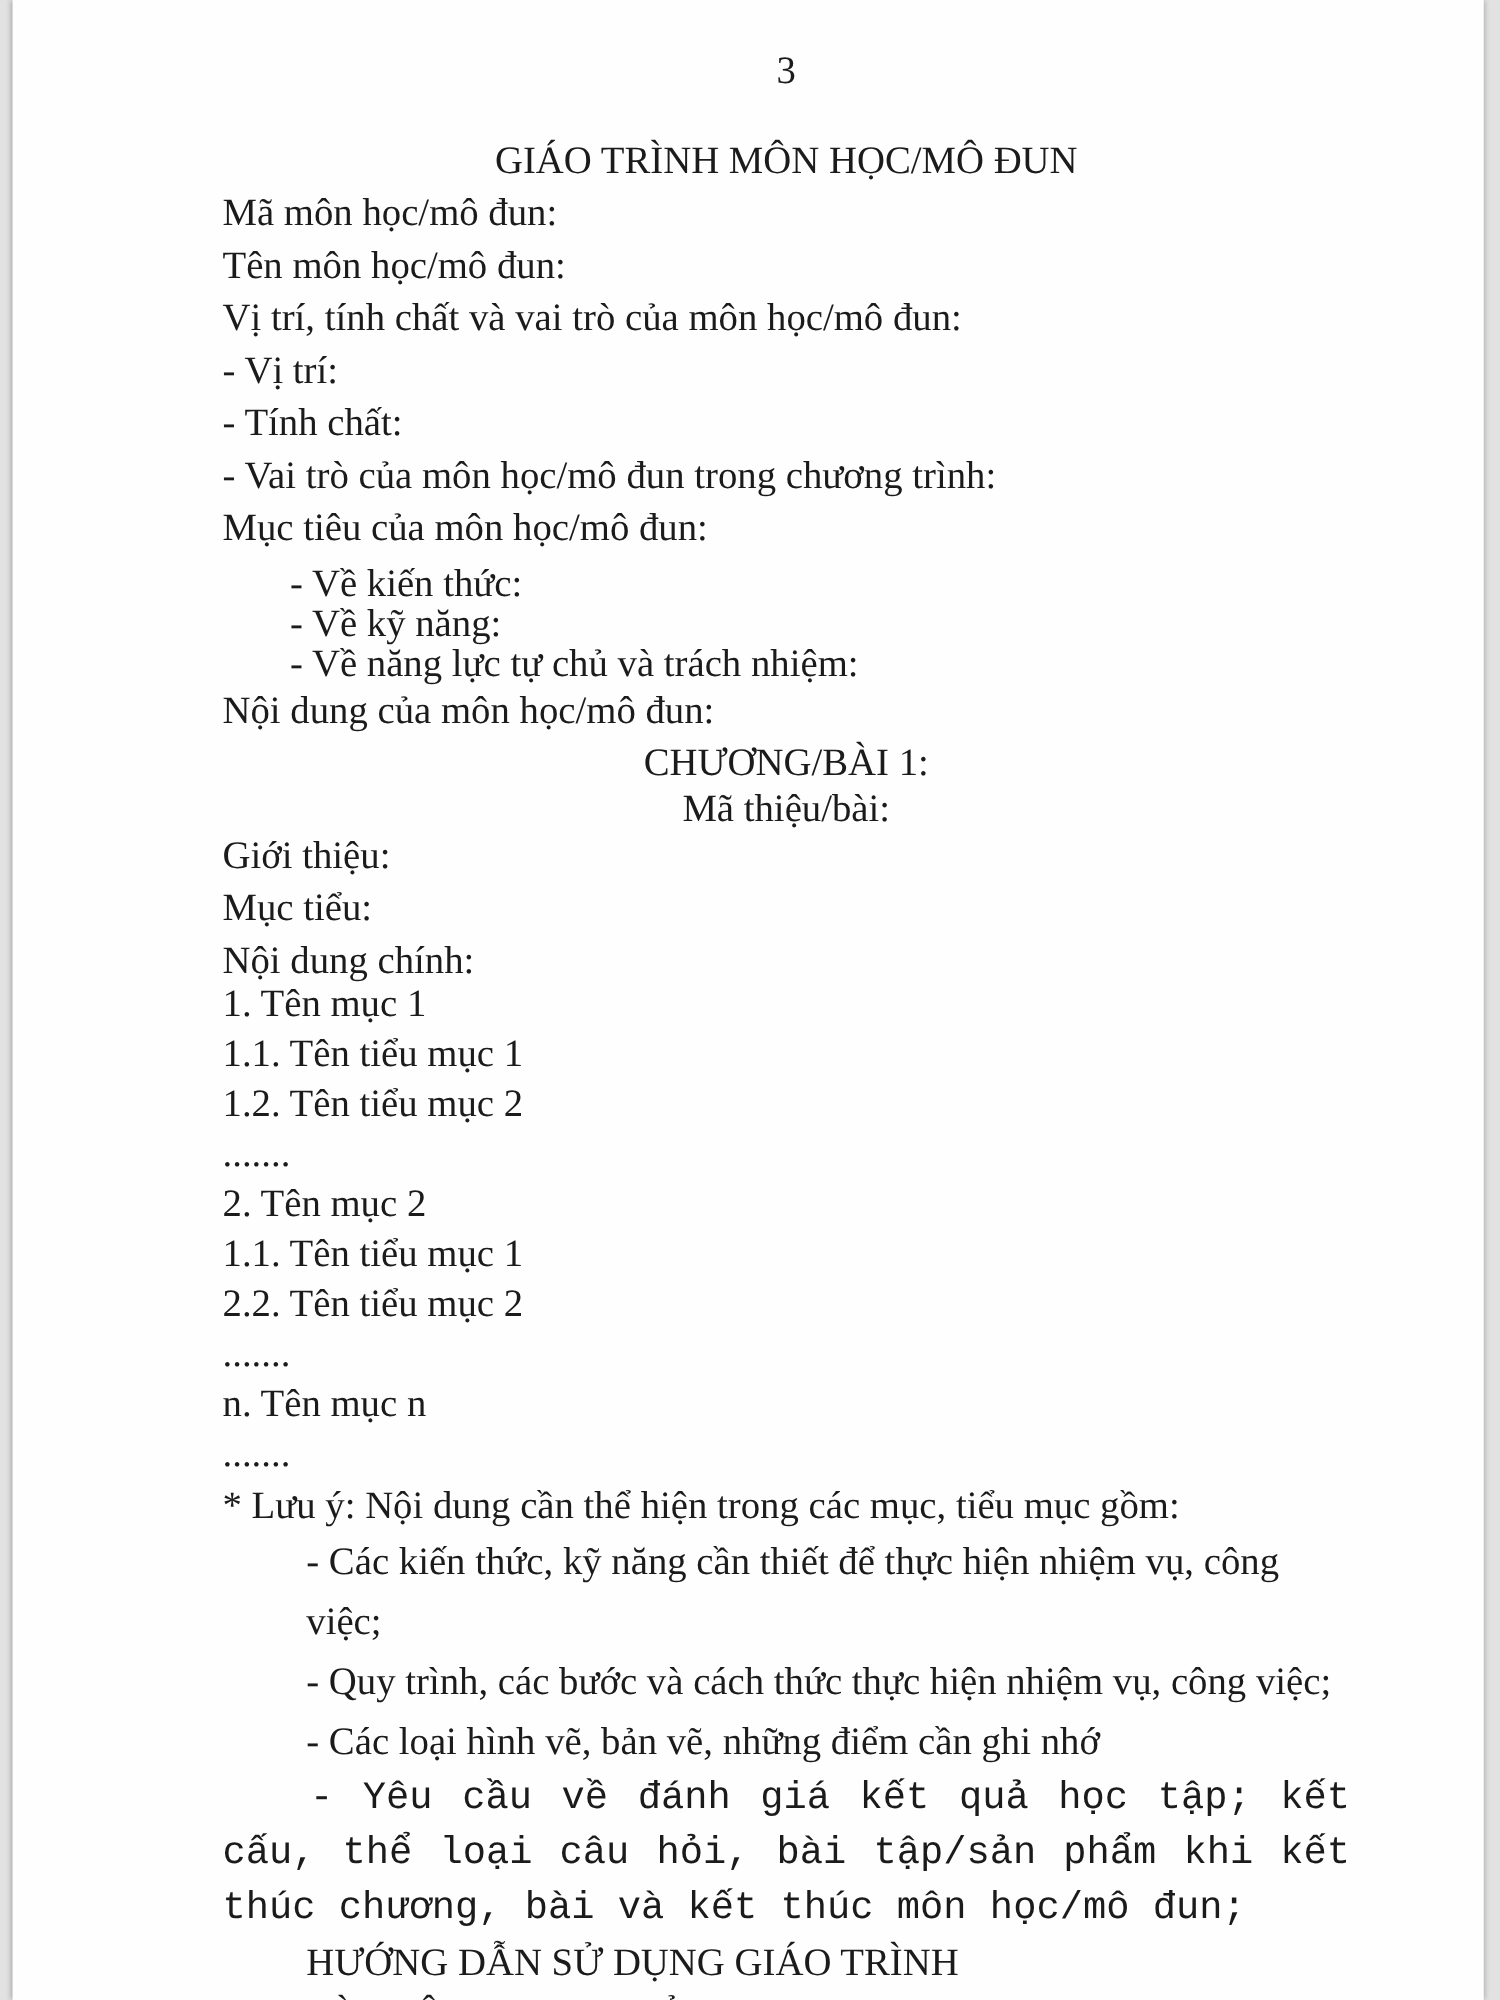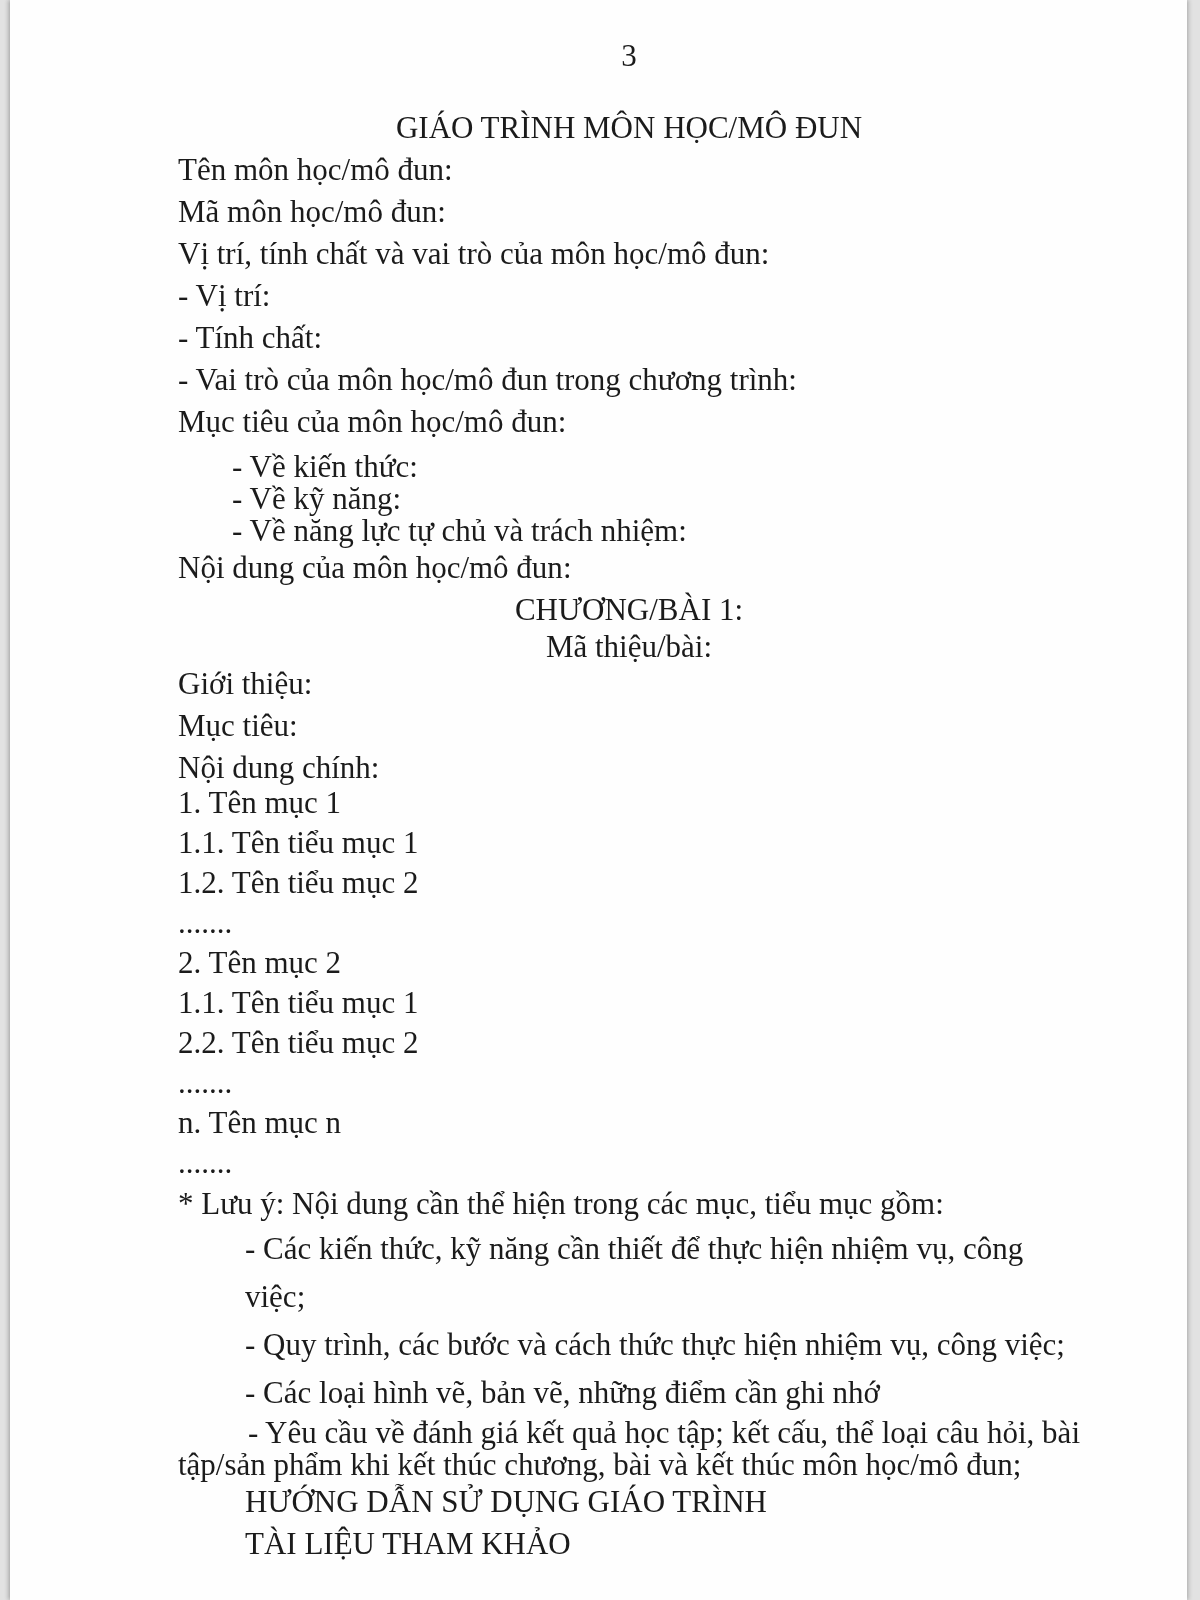--- a/index.html
+++ b/index.html
@@ -24,39 +24,40 @@
   .outline{ line-height: 40px; min-height: 40px; }
   .nitem  { line-height: 48px; min-height: 41px; }
   .center { text-align: center; }
   .bold   { font-weight: 400; }
   .title  { margin-top: 30px; }
   .objectives-group { margin-top: 8px; }
   .outline-first { margin-top: -6px; }
   .indent-obj { padding-left: 54px; }
   .indent-note { padding-left: 67px; }
   .para {
-    line-height: 32px;
+    line-height: 44px;
     text-align: justify;
     text-indent: 70px;
     white-space: normal;
+    font-family: Liberation Mono, monospace;
   }
   .footer-line { line-height: 42px; padding-left: 67px; }
 </style>
 </head>
 <body>
 
 <div class="viewport">
   <div class="page">
 
     <div class="line center">3</div>
 
     <div class="line center bold title">GIÁO TRÌNH MÔN HỌC/MÔ ĐUN</div>
 
+    <div class="line bold">Mã môn học/mô đun:</div>
     <div class="line bold">Tên môn học/mô đun:</div>
-    <div class="line bold">Mã môn học/mô đun:</div>
     <div class="line bold">Vị trí, tính chất và vai trò của môn học/mô đun:</div>
 
     <div class="line">- Vị trí:</div>
     <div class="line">- Tính chất:</div>
     <div class="line">- Vai trò của môn học/mô đun trong chương trình:</div>
 
     <div class="line bold">Mục tiêu của môn học/mô đun:</div>
 
     <div class="objectives-group">
       <div class="tight indent-obj">- Về kiến thức:</div>
@@ -68,21 +69,21 @@
       <span class="bold">Nội dung của môn học/mô đun</span><span>:</span>
     </div>
 
     <div class="line center bold">CHƯƠNG/BÀI 1:</div>
 
     <div class="tight center">
       <span class="bold">Mã thiệu/bài</span><span>:</span>
     </div>
 
     <div class="line bold">Giới thiệu:</div>
-    <div class="line bold">Mục tiêu:</div>
+    <div class="line bold">Mục tiểu:</div>
     <div class="line bold">Nội dung chính:</div>
 
     <div class="outline outline-first">1. Tên mục 1</div>
     <div class="outline">1.1. Tên tiểu mục 1</div>
     <div class="outline">1.2. Tên tiểu mục 2</div>
     <div class="outline">.......</div>
     <div class="outline">2. Tên mục 2</div>
     <div class="outline">1.1. Tên tiểu mục 1</div>
     <div class="outline">2.2. Tên tiểu mục 2</div>
     <div class="outline">.......</div>

